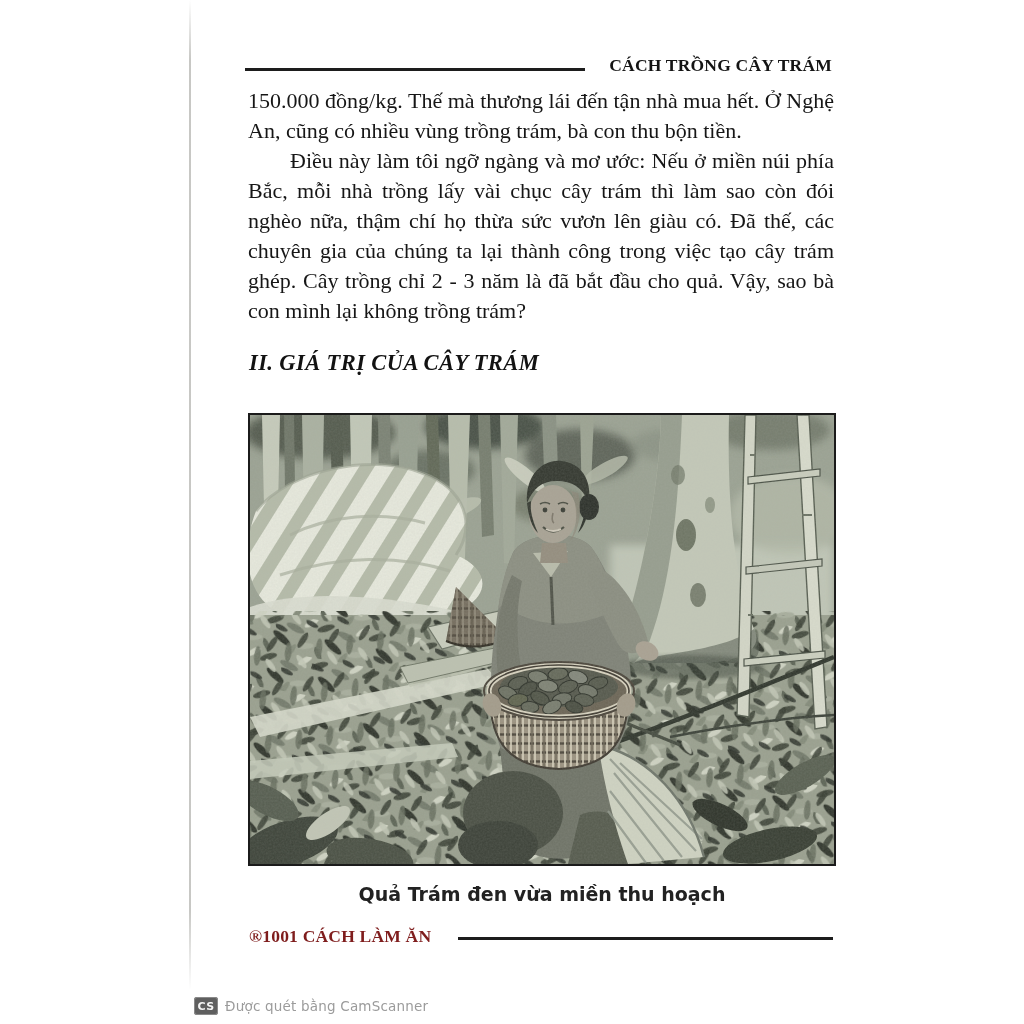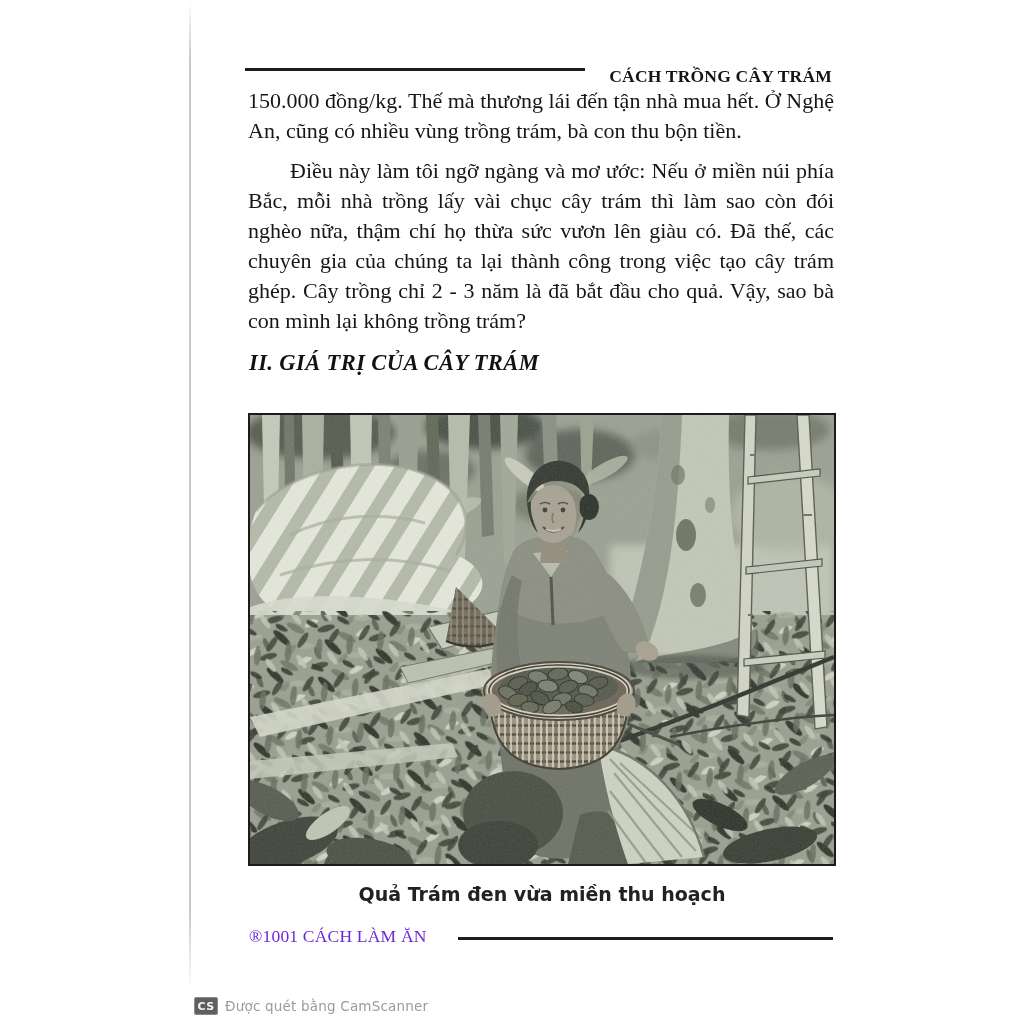--- a/index.html
+++ b/index.html
@@ -7,44 +7,44 @@
     width:1024px;height:1024px;background:#ffffff;overflow:hidden;
     font-family:"Liberation Serif",serif;color:#1a1a1a;
   }
   .scan{position:relative;width:1024px;height:1024px;background:#ffffff;}
   .page-edge{
     position:absolute;left:189px;top:0;width:2px;height:990px;
     background:linear-gradient(to bottom,rgba(200,200,198,0),rgba(190,190,186,.85) 6%,rgba(190,190,186,.85) 92%,rgba(200,200,198,0));
   }
   .header-rule{position:absolute;left:245px;top:68px;width:340px;height:3px;background:#1d1d1d;}
   .header-title{
-    position:absolute;left:560px;top:66px;width:272px;text-align:right;
+    position:absolute;left:560px;top:55px;width:272px;text-align:right;
     font-weight:bold;font-size:17.5px;letter-spacing:.2px;color:#141414;
   }
   .bodytext{position:absolute;left:248px;top:86px;width:586px;}
   .bodytext p{
     margin:0;font-size:22px;line-height:30px;text-align:justify;color:#161616;
   }
-  .bodytext p.indented{text-indent:42px;margin-top:10px;}
+  .bodytext p.indented{text-indent:42px;margin-top:0;}
   .section-heading{
     position:absolute;left:249px;top:350px;margin:0;width:586px;
     font-size:22.5px;font-weight:bold;letter-spacing:.4px;color:#121212;font-style:italic;
   }
   .photo-frame{
     position:absolute;left:248px;top:413px;width:588px;height:453px;
     border:2px solid #1b1b1b;box-sizing:border-box;background:#aeb4a6;
   }
   .photo-frame svg{display:block;width:100%;height:100%;}
   .figure-caption{
     position:absolute;left:248px;top:883px;width:588px;text-align:center;
     font-family:"DejaVu Sans",sans-serif;font-weight:bold;font-size:19px;color:#222222;
   }
   .footer-title{
     position:absolute;left:249px;top:926px;
-    font-weight:normal;font-size:17.5px;letter-spacing:.2px;color:#6d28d9;
+    font-weight:bold;font-size:17.5px;letter-spacing:.2px;color:#7f1d1d;
   }
   .footer-rule{position:absolute;left:458px;top:937px;width:375px;height:3px;background:#1d1d1d;}
   .watermark{
     position:absolute;left:194px;top:997px;display:flex;align-items:center;gap:7px;
     font-family:"DejaVu Sans",sans-serif;
   }
   .cs-badge{
     display:inline-flex;align-items:center;justify-content:center;
     width:24px;height:18px;border-radius:3px;background:#5f5f5f;
     color:#f4f4f4;font-size:11px;font-weight:bold;letter-spacing:.4px;

